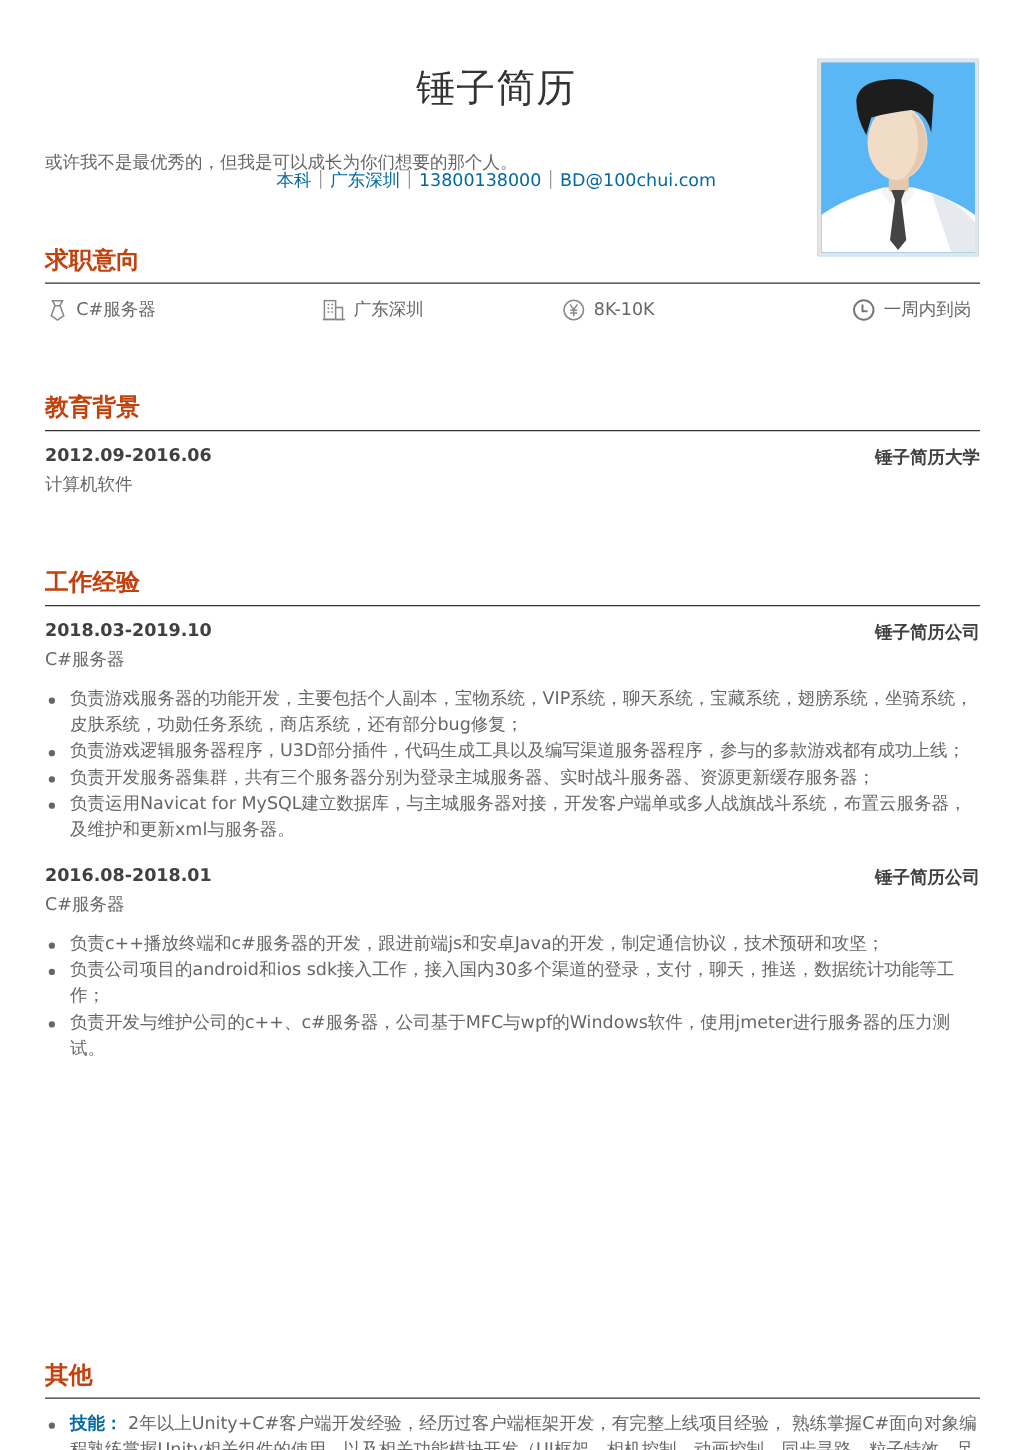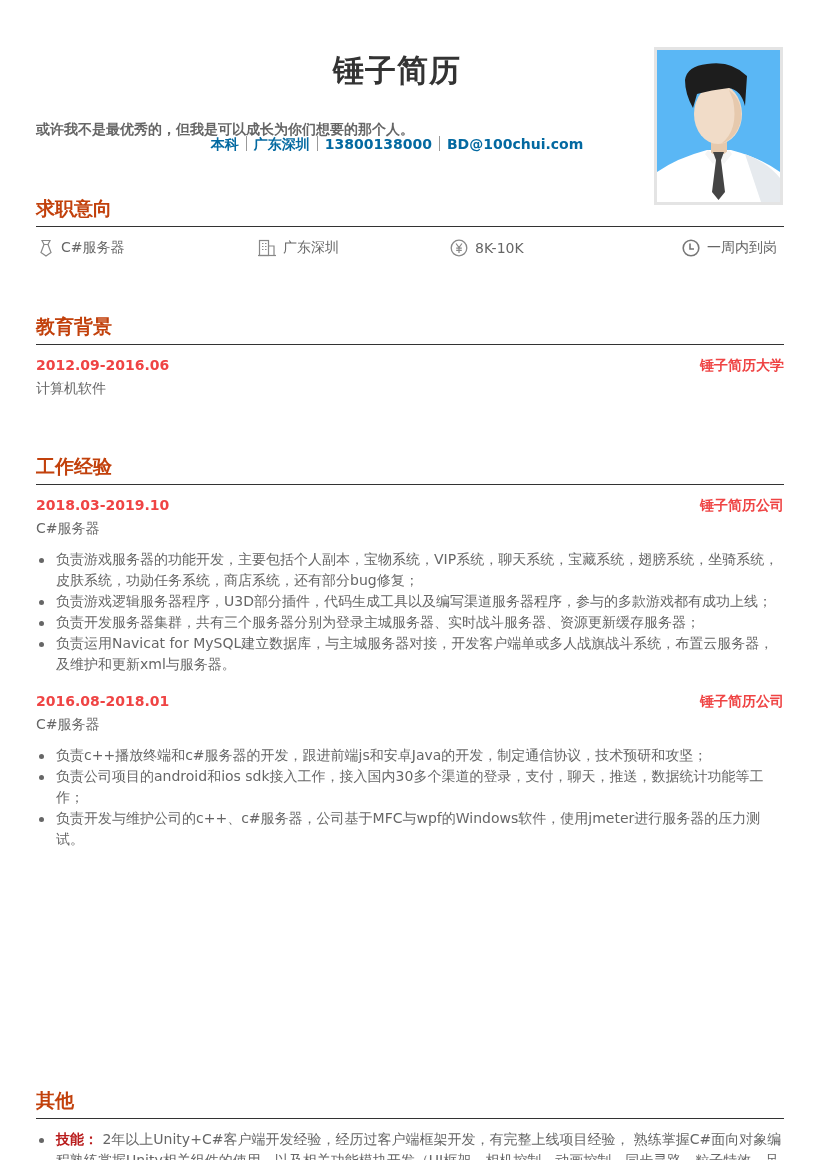--- a/index.html
+++ b/index.html
@@ -1,43 +1,43 @@
 <!DOCTYPE html>
 <html><head>
 <meta charset="utf-8">
 <style>
   * { box-sizing: border-box; margin: 0; padding: 0; }
   html, body { width: 820px; height: 1160px; overflow: hidden; background: #fff; }
   body { font-family: "DejaVu Sans", "Liberation Sans", sans-serif; color: #555; position: relative; }
   .page { position: absolute; left: 36px; top: 0; width: 748px; }
 
-  .header { position: relative; height: 200px; font-weight: bold; }
+  .header { position: relative; height: 200px; }
   .name { position: absolute; left: 0; width: 722px; top: 50px; text-align: center; font-size: 31px; color: #333; letter-spacing: 1px; }
   .motto { position: absolute; left: 0; width: 722px; top: 121px; text-align: left; font-size: 14px; color: #666; }
   .contact { position: absolute; left: 0; width: 722px; top: 136px; text-align: center; font-size: 14px; color: #0369a1; }
   .contact .sep { display: inline-block; width: 1px; height: 15px; background: #999; vertical-align: -2px; margin: 0 7px; }
   .photo { position: absolute; left: 618px; top: 47px; width: 129px; height: 158px; border: 3px solid #e4e4e4; background: #5ab7f5; overflow: hidden; }
 
   .section { position: absolute; left: 0; width: 748px; }
   .section-title { font-size: 19px; font-weight: bold; color: #c2410c; height: 28px; line-height: 28px; }
   .section-rule { height: 1px; background: #333; margin-top: 4px; }
 
   .intent-row { position: relative; height: 30px; margin-top: 12px; font-size: 14px; color: #666; }
   .intent-item { position: absolute; top: 0; display: flex; align-items: center; }
   .intent-item svg { margin-right: 7px; }
 
-  .entry-head { position: relative; height: 20px; font-size: 14px; font-weight: bold; color: #ef4444; }
+  .entry-head { position: relative; height: 20px; font-size: 14px; font-weight: bold; color: #404040; }
   .entry-head .right { position: absolute; right: 0; top: 0; }
   .entry-sub { font-size: 14px; color: #666; height: 22px; line-height: 22px; }
 
   ul.bullets { list-style: none; margin-top: 10px; }
   ul.bullets li { position: relative; padding-left: 20px; font-size: 14px; color: #666; line-height: 21px; }
   ul.bullets li::before { content: ""; position: absolute; left: 3px; top: 9px; width: 5px; height: 5px; border-radius: 50%; background: #666; }
   .para { font-size: 14px; color: #666; line-height: 21.5px; margin-top: 12px; }
-  .bold-lead { font-weight: bold; color: #b91c1c; }
+  .bold-lead { font-weight: bold; color: #0369a1; }
 </style>
 </head>
 <body>
 
 <div class="page">
 
   <div class="header">
     <div class="name">锤子简历</div>
     <div class="motto">或许我不是最优秀的，但我是可以成长为你们想要的那个人。</div>
     <div class="contact">

